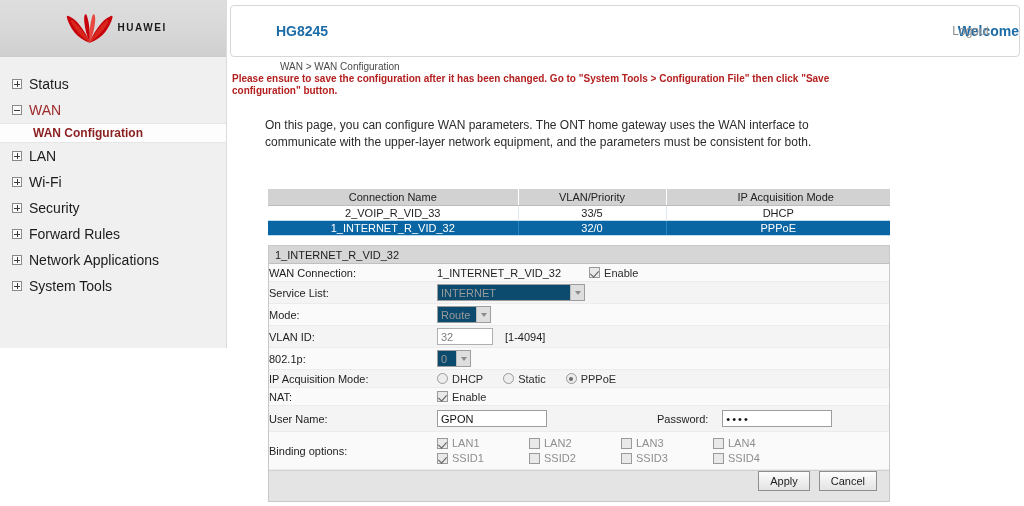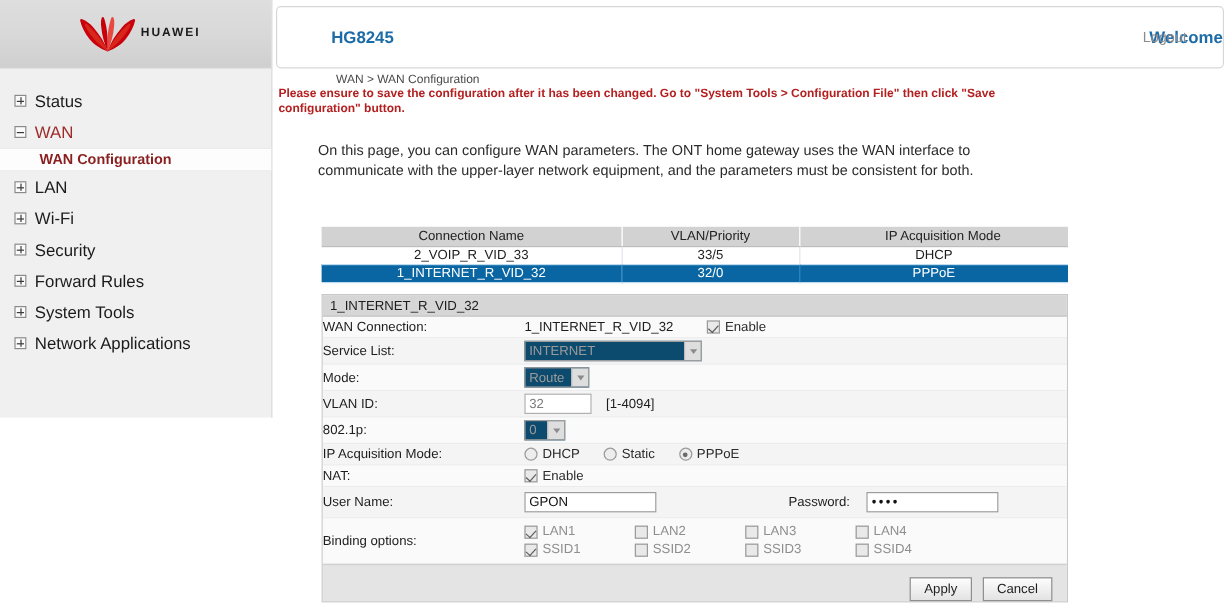--- a/index.html
+++ b/index.html
@@ -267,21 +267,21 @@
   .radio-group { display: flex; align-items: center; gap: 20px; }
   .bind-grid {
     display: grid;
     grid-template-columns: repeat(4, 92px);
     row-gap: 3px;
     padding: 3px 0;
   }
   #btnrow {
     background: #e4e4e4;
     height: 31px;
-    display: flex; align-items: flex-end; justify-content: flex-end;
+    display: flex; align-items: flex-start; justify-content: flex-end;
     padding-right: 12px;
     gap: 9px;
     border-top: 1px solid #d0d0d0;
   }
   .btn {
     font-family: "Liberation Sans", sans-serif;
     font-size: 11px;
     color: #1d1d1d;
     background: linear-gradient(to bottom,#fdfdfd,#e3e3e3);
     border: 1px solid #8f8f8f;
@@ -336,25 +336,25 @@
       <div class="nav-item">
         <span class="exp plus"></span>
         <span class="label">Security</span>
       </div>
       <div class="nav-item">
         <span class="exp plus"></span>
         <span class="label">Forward Rules</span>
       </div>
       <div class="nav-item">
         <span class="exp plus"></span>
+        <span class="label">Network Applications</span>
+      </div>
+      <div class="nav-item">
+        <span class="exp plus"></span>
         <span class="label">System Tools</span>
-      </div>
-      <div class="nav-item">
-        <span class="exp plus"></span>
-        <span class="label">Network Applications</span>
       </div>
     </div>
   </div>
 
   <div id="main">
 
     <div id="topbar">
       <div id="model">HG8245</div>
       <div id="welcome">Welcome</div>
       <div id="logout">Logout</div>

